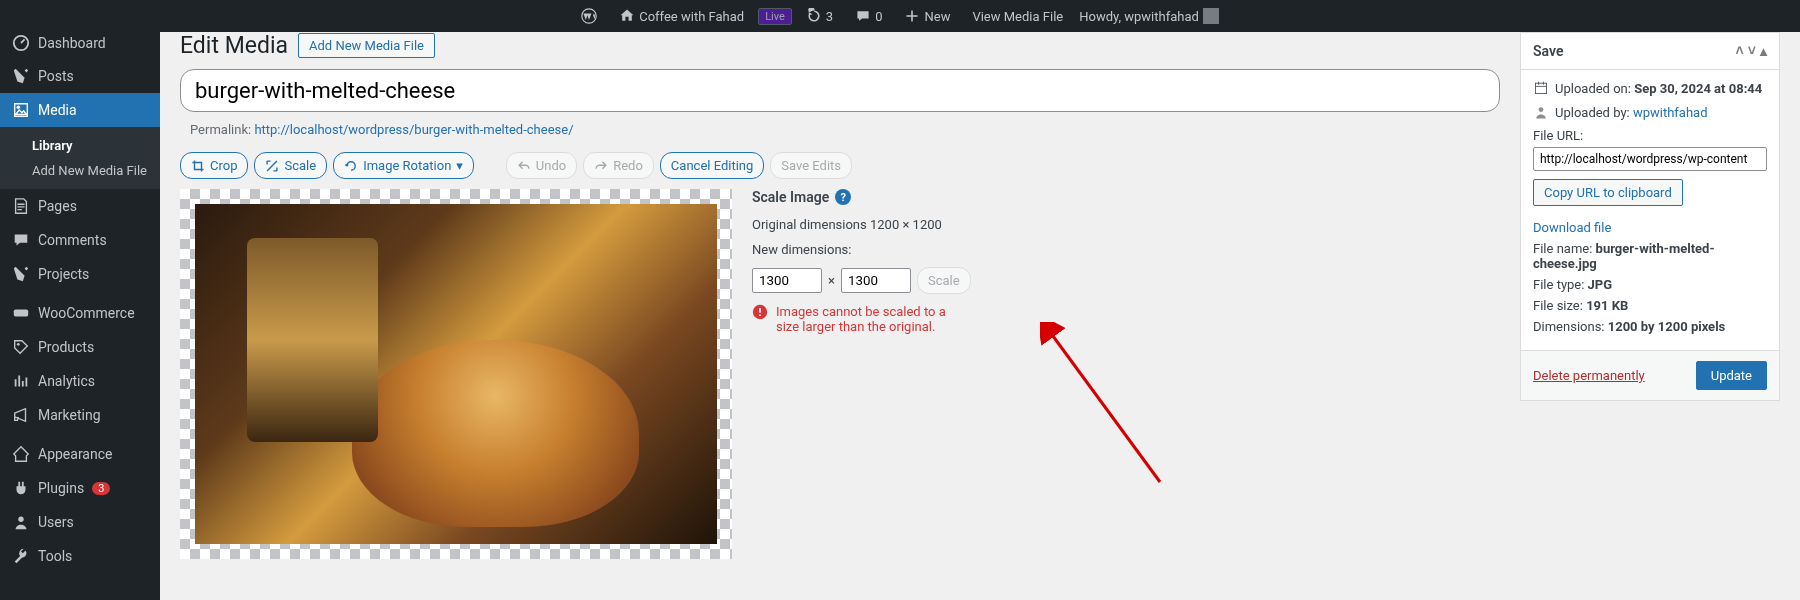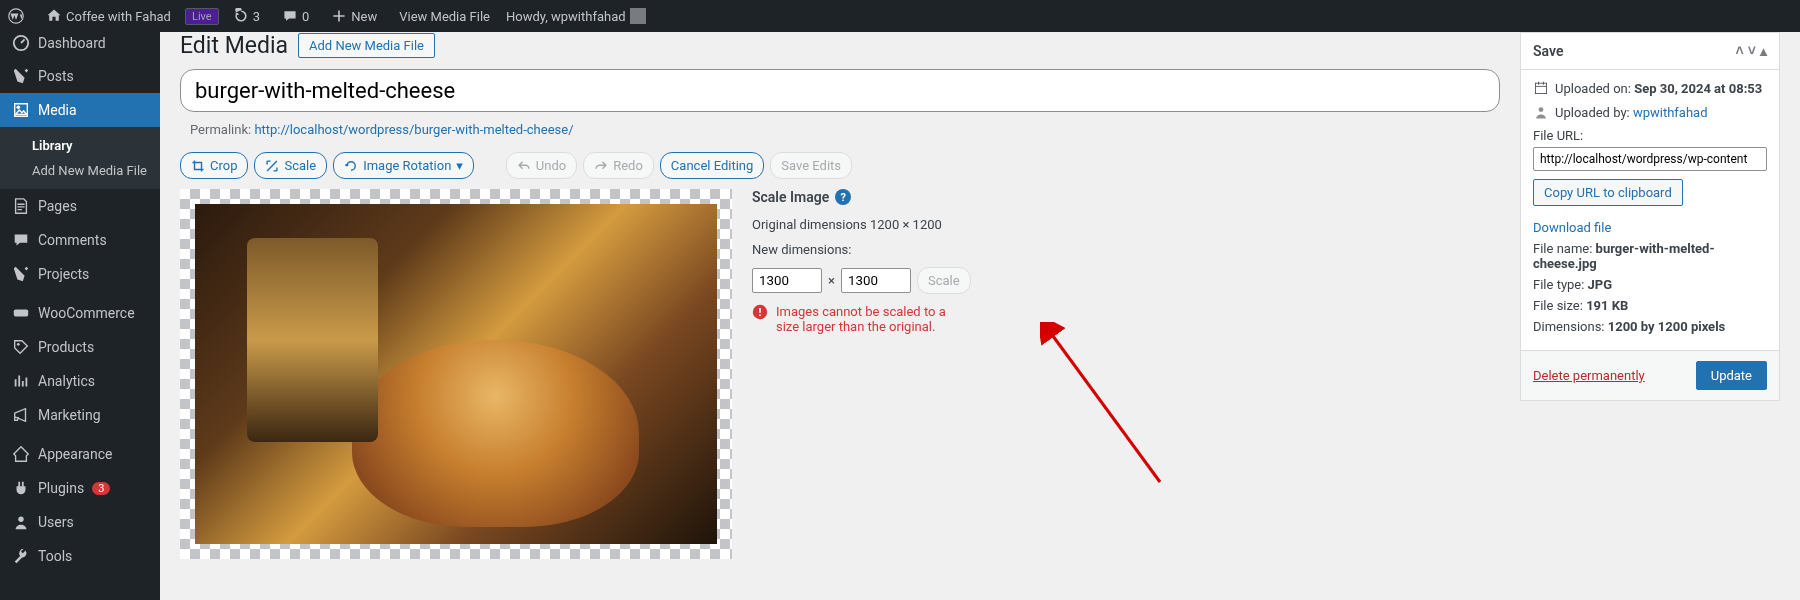--- a/index.html
+++ b/index.html
@@ -1,17 +1,17 @@
 <!DOCTYPE html>
 <html><head>
 <meta charset="utf-8">
 <style>
 *{box-sizing:border-box;margin:0;padding:0;font-family:-apple-system,BlinkMacSystemFont,"Segoe UI",Roboto,sans-serif}
 body{background:#f0f0f1;font-size:13px;color:#3c434a}
-.admin-bar{height:32px;background:#1d2327;color:#c3c4c7;display:flex;align-items:center;padding:0 0;font-size:13px;justify-content:flex-start}
+.admin-bar{height:32px;background:#1d2327;color:#c3c4c7;display:flex;align-items:center;padding:0 10px;font-size:13px;justify-content:center}
 .admin-bar-left,.admin-bar-right{display:flex;align-items:center;gap:6px}
 .admin-bar .ab-item{display:flex;align-items:center;gap:4px;padding:0 8px;cursor:pointer;color:#c3c4c7}
 .badge-live{background:#4c1d95;border:1px solid #4f5a65;border-radius:2px;padding:1px 6px;font-size:11px;color:#9ca2a7}
 .admin-bar svg{width:16px;height:16px;fill:currentColor}
 .user-avatar{width:16px;height:16px;background:#787c82;display:inline-block}
 
 .wrap{display:flex;height:calc(100vh - 32px)}
 .sidebar{width:160px;background:#1d2327;color:#c3c4c7;font-size:14px;flex-shrink:0}
 .sidebar a{display:flex;align-items:center;gap:8px;padding:8px 12px;color:#c3c4c7;text-decoration:none;cursor:pointer}
 .sidebar a svg{width:18px;height:18px;fill:currentColor}
@@ -305,21 +305,21 @@
             <span>˅</span>
             <span>▴</span>
           </div>
         </div>
         <div class="meta-body">
           <div class="meta-row">
               <svg viewBox="0 0 20 20">
                 <rect x="3" y="4" width="14" height="13" fill="none" stroke="currentColor"></rect>
                 <path d="M3 8h14M7 2v4M13 2v4" stroke="currentColor"></path>
               </svg>
-              <span><span>Uploaded on:</span> <b>Sep 30, 2024 at 08:53</b></span>
+              <span><span>Uploaded on:</span> <b>Sep 30, 2024 at 08:44</b></span>
             </div>
           <div class="meta-row">
               <svg viewBox="0 0 20 20">
                 <circle cx="10" cy="7" r="3"></circle>
                 <path d="M4 18c0-3 3-5 6-5s6 2 6 5z"></path>
               </svg>
               <span><span>Uploaded by:</span> <a>wpwithfahad</a></span>
             </div>
           <label>File URL:</label>
           <input class="url" readonly="" value="http://localhost/wordpress/wp-content" style="">

